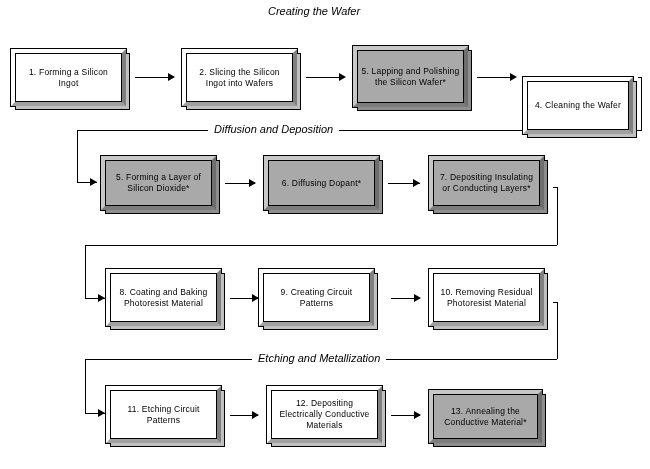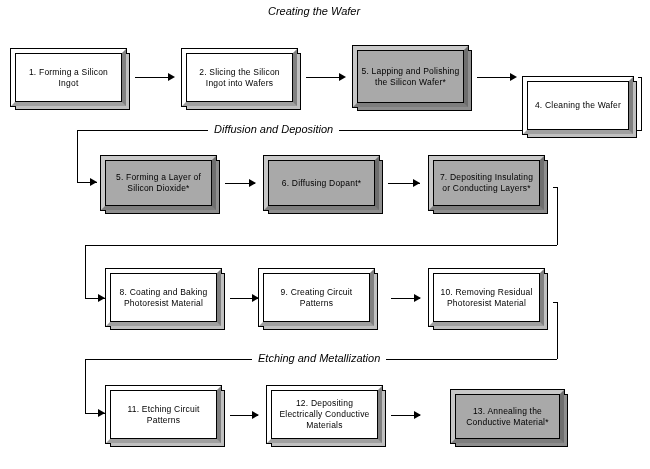--- a/index.html
+++ b/index.html
@@ -219,21 +219,21 @@
       </div>
   </div>
 
   <div class="node" style="left:266px;top:385px;width:117px;height:59px;">
     <span class="shadow-r"></span>
     <div class="inner">
         <span class="label">12. Depositing Electrically Conductive Materials</span>
       </div>
   </div>
 
-  <div class="node shaded" style="left:428px;top:389px;width:115px;height:55px;margin-left:22px;">
+  <div class="node shaded" style="left:428px;top:389px;width:115px;height:55px;">
     <span class="shadow-r"></span>
     <div class="inner">
         <span class="label">13. Annealing the Conductive Material*</span>
       </div>
   </div>
 
   <div class="hline" style="left:230px;top:415px;width:28px;"></div>
   <div class="arrow" style="left:252px;top:411px;"></div>
 
   <div class="hline" style="left:391px;top:415px;width:29px;"></div>

